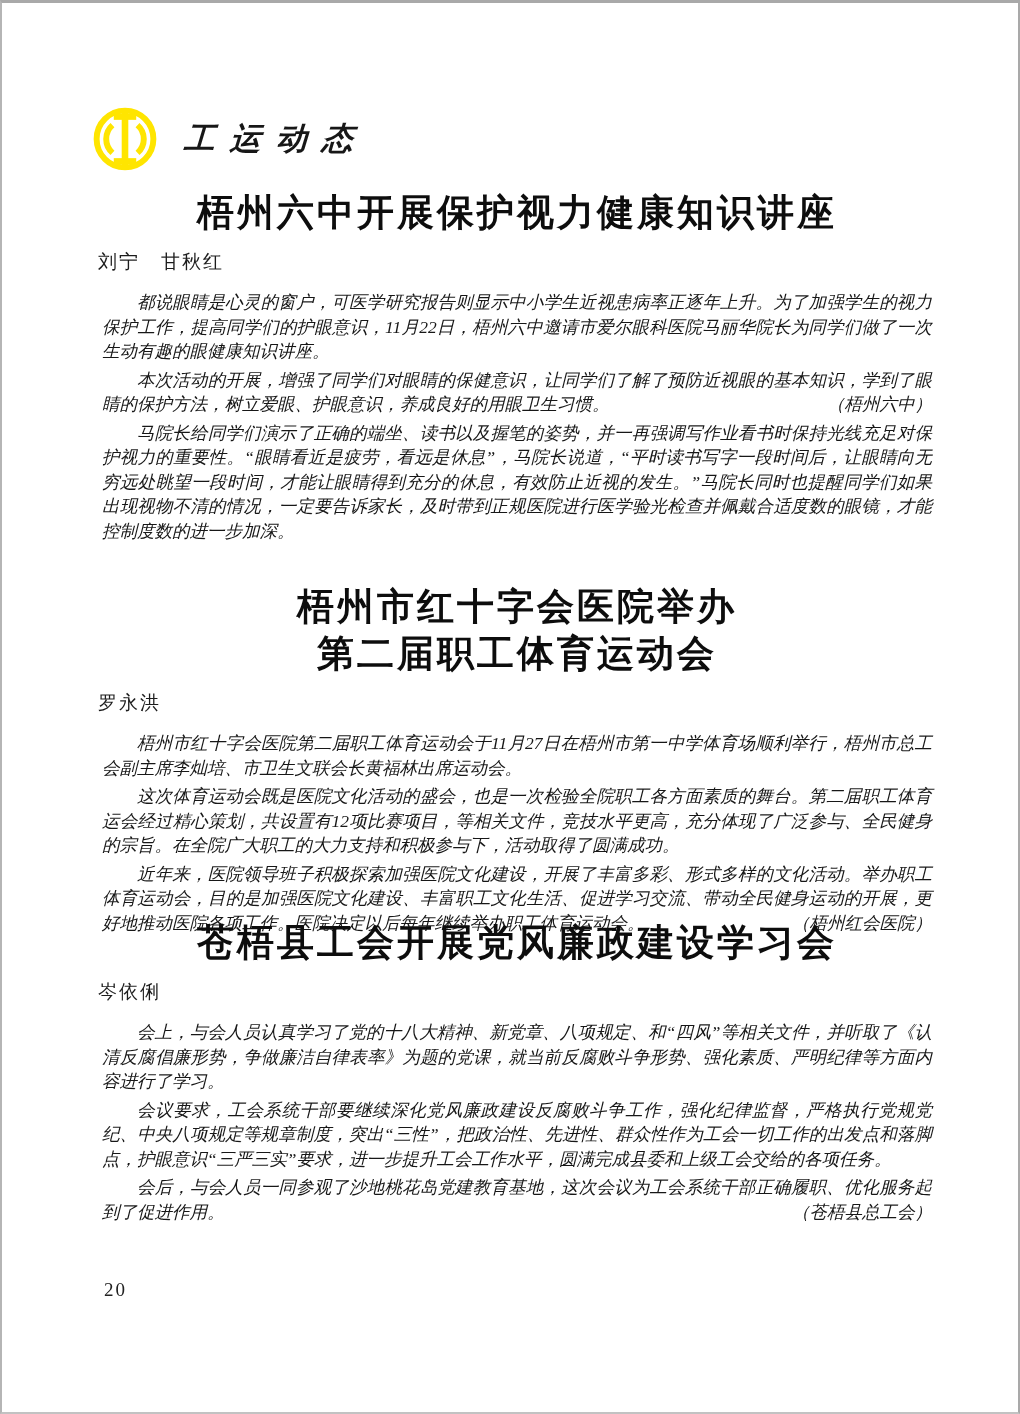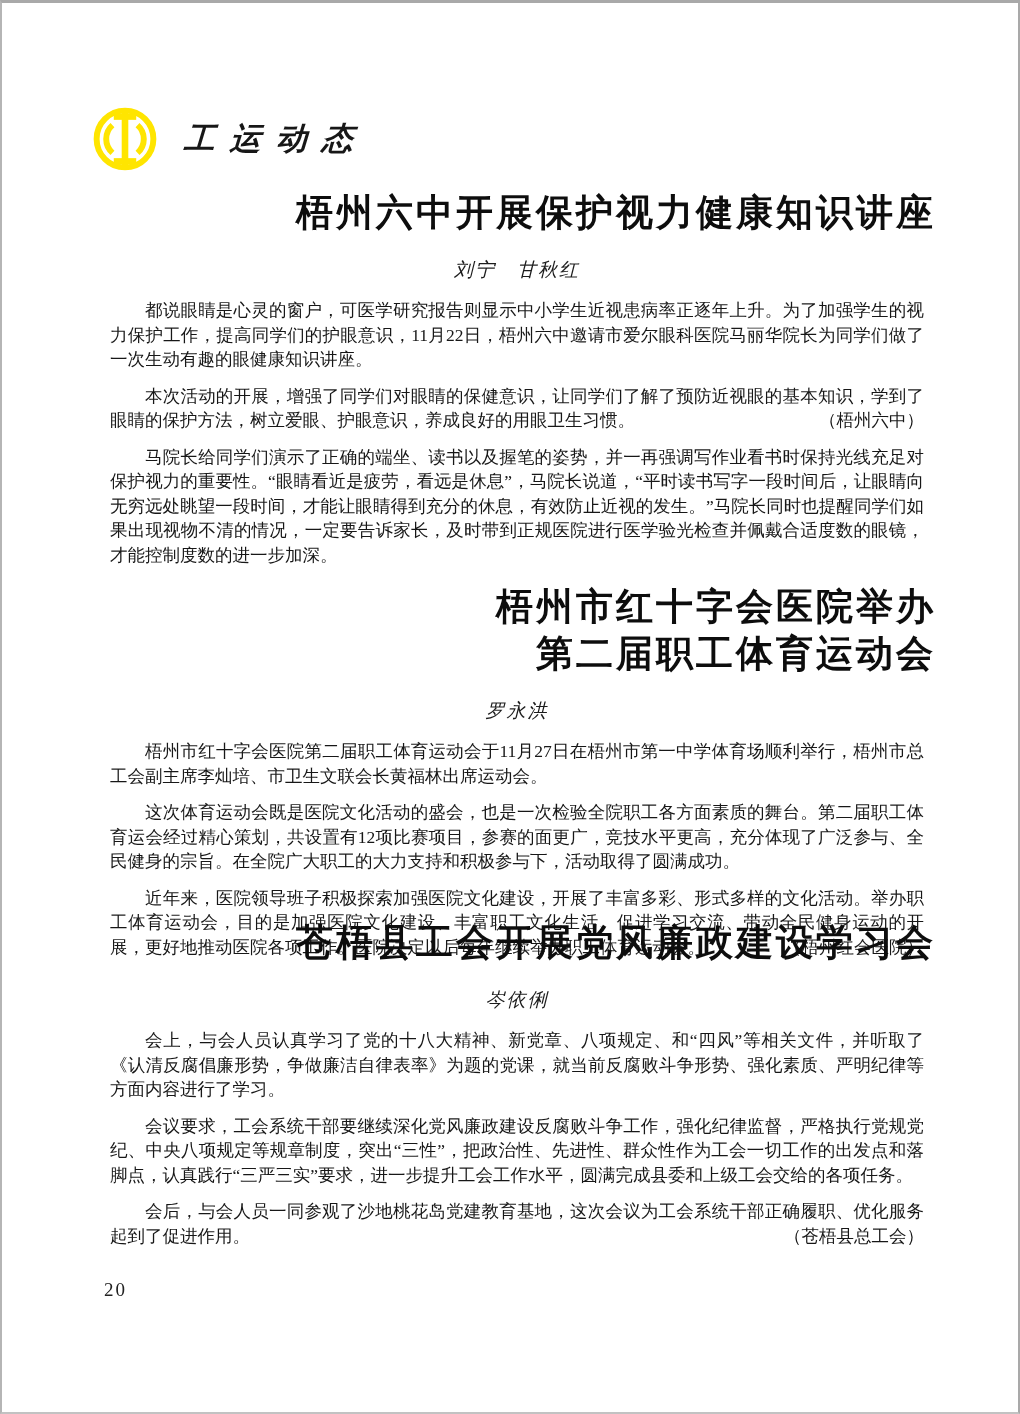--- a/index.html
+++ b/index.html
@@ -37,43 +37,42 @@
   .article {
     position: absolute;
     left: 96px;
     width: 838px;
   }
   .article-1 { top: 186px; }
   .article-2 { top: 580px; }
   .article-3 { top: 916px; }
   .art-title {
     margin: 0;
-    text-align: right;
+    text-align: center;
     font-size: 37px;
     line-height: 47px;
     font-weight: 900;
     letter-spacing: 3px;
     color: #0d0d0d;
   }
   .authors {
-    margin-top: 21px;
-    text-align: center;
+    margin-top: 13px;
     font-size: 19px;
     letter-spacing: 2px;
     color: #1c1c1c;
-    font-style: italic;
   }
   .body-text { margin-top: 15px; }
   .para {
-    margin: 12px;
+    margin: 4px;
     font-size: 17.5px;
     line-height: 24.5px;
     text-align: justify;
     text-indent: 2em;
     color: #171717;
+    font-style: italic;
   }
   .attribution {
     float: right;
     text-indent: 0;
     color: #171717;
   }
   
   .page-number {
     position: absolute;
     top: 1276px;
@@ -115,32 +114,32 @@
   </div>
 
   <div class="article article-2">
     <h1 class="art-title">
       <span style="display:block">梧州市红十字会医院举办</span>
       <span style="display:block">第二届职工体育运动会</span>
     </h1>
     <div class="authors">罗永洪</div>
     <div class="body-text">
       <p class="para">梧州市红十字会医院第二届职工体育运动会于11月27日在梧州市第一中学体育场顺利举行，梧州市总工会副主席李灿培、市卫生文联会长黄福林出席运动会。</p>
-      <p class="para">这次体育运动会既是医院文化活动的盛会，也是一次检验全院职工各方面素质的舞台。第二届职工体育运会经过精心策划，共设置有12项比赛项目，参赛的面更广，竞技水平更高，充分体现了广泛参与、全民健身的宗旨。在全院广大职工的大力支持和积极参与下，活动取得了圆满成功。</p>
+      <p class="para">这次体育运动会既是医院文化活动的盛会，也是一次检验全院职工各方面素质的舞台。第二届职工体育运会经过精心策划，共设置有12项比赛项目，等相关文件，竞技水平更高，充分体现了广泛参与、全民健身的宗旨。在全院广大职工的大力支持和积极参与下，活动取得了圆满成功。</p>
       <p class="para"><span>近年来，医院领导班子积极探索加强医院文化建设，开展了丰富多彩、形式多样的文化活动。举办职工体育运动会，目的是加强医院文化建设、丰富职工文化生活、促进学习交流、带动全民健身运动的开展，更好地推动医院各项工作。医院决定以后每年继续举办职工体育运动会。</span><span class="attribution">（梧州红会医院）</span></p>
     </div>
   </div>
 
   <div class="article article-3">
     <h1 class="art-title">
       <span>苍梧县工会开展党风廉政建设学习会</span>
     </h1>
     <div class="authors">岑依俐</div>
     <div class="body-text">
       <p class="para">会上，与会人员认真学习了党的十八大精神、新党章、八项规定、和“四风”等相关文件，并听取了《认清反腐倡廉形势，争做廉洁自律表率》为题的党课，就当前反腐败斗争形势、强化素质、严明纪律等方面内容进行了学习。</p>
-      <p class="para">会议要求，工会系统干部要继续深化党风廉政建设反腐败斗争工作，强化纪律监督，严格执行党规党纪、中央八项规定等规章制度，突出“三性”，把政治性、先进性、群众性作为工会一切工作的出发点和落脚点，认真践行“三严三实”要求，进一步提升工会工作水平，圆满完成县委和上级工会交给的各项任务。</p>
+      <p class="para">会议要求，工会系统干部要继续深化党风廉政建设反腐败斗争工作，强化纪律监督，严格执行党规党纪、中央八项规定等规章制度，突出“三性”，把政治性、先进性、群众性作为工会一切工作的出发点和落脚点，护眼意识“三严三实”要求，进一步提升工会工作水平，圆满完成县委和上级工会交给的各项任务。</p>
       <p class="para"><span>会后，与会人员一同参观了沙地桃花岛党建教育基地，这次会议为工会系统干部正确履职、优化服务起到了促进作用。</span><span class="attribution">（苍梧县总工会）</span></p>
     </div>
   </div>
 
   <span class="page-number">20</span>
 
 </div>
 
 </body></html>

